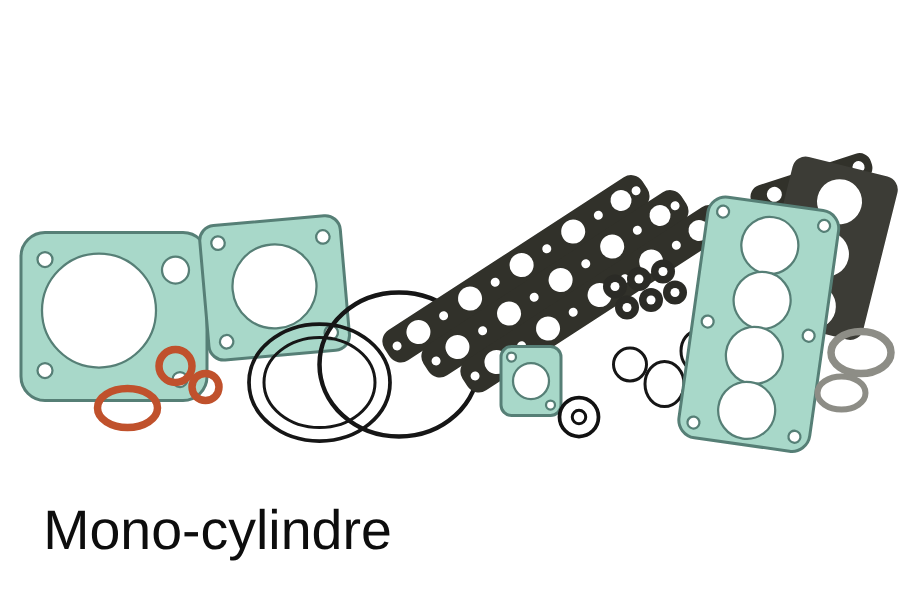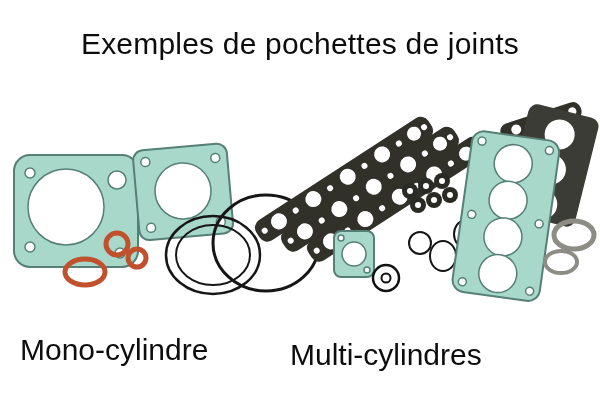--- a/index.html
+++ b/index.html
@@ -18,43 +18,43 @@
     font-size:30px;line-height:1.22;
     font-weight:400;
     letter-spacing:0.2px;
   }
   .art{
     position:absolute;top:85px;left:0;
     width:600px;height:230px;
   }
   .caption{
     position:absolute;
-    font-size:30px;font-weight:400;
-    text-align:left;white-space:nowrap;
+    font-size:37px;font-weight:400;
+    text-align:center;white-space:nowrap;
   }
   .caption-mono{left:20px;top:333px;width:250px;}
   .caption-multi{left:290px;top:338px;width:280px;}
 
   
   .teal{fill:var(--gasket-teal,#a8d8c9);stroke:var(--gasket-edge,#567f76);stroke-width:2;}
   .hole{fill:#fff;stroke:var(--gasket-edge,#567f76);stroke-width:1.5;}
   .orange-ring{fill:none;stroke:var(--oring-orange,#c0512c);stroke-width:5;}
   .black-ring{fill:none;stroke:#161616;}
   .dark{fill:var(--dark-gasket,#31312a);}
   .dark-hole{fill:#fff;}
   .seal{fill:#2b2b26;}
   .seal-hole{fill:#fff;}
   .grey-ring{fill:none;stroke:var(--grey-part,#8d8d86);}
 </style>
 </head>
 <body>
 
 <div class="page">
 
-  <h1 class="title"><span>Exemples de pochettes de joints</span><br></h1>
+  <h1 class="title"><br></h1>
 
   <div class="art">
     <svg width="600" height="230" viewBox="0 0 600 230">
       <defs>
         <g id="strip">
           <rect x="0" y="-12" width="205" height="24" rx="9" class="dark"></rect>
           <circle cx="25" cy="0" r="8" class="dark-hole"></circle>
           <circle cx="66" cy="0" r="8" class="dark-hole"></circle>
           <circle cx="107" cy="0" r="8" class="dark-hole"></circle>
           <circle cx="148" cy="0" r="8" class="dark-hole"></circle>
@@ -182,15 +182,14 @@
 
         <g>
           <ellipse cx="574" cy="150" rx="20" ry="14" class="grey-ring" stroke-width="5"></ellipse>
           <ellipse cx="561" cy="177" rx="16" ry="11" class="grey-ring" stroke-width="4"></ellipse>
         </g>
       </g>
     </svg>
   </div>
 
   <span class="caption caption-mono">Mono-cylindre</span>
-  <span class="caption caption-multi">Multi-cylindres</span>
 
 </div>
 
 </body></html>

